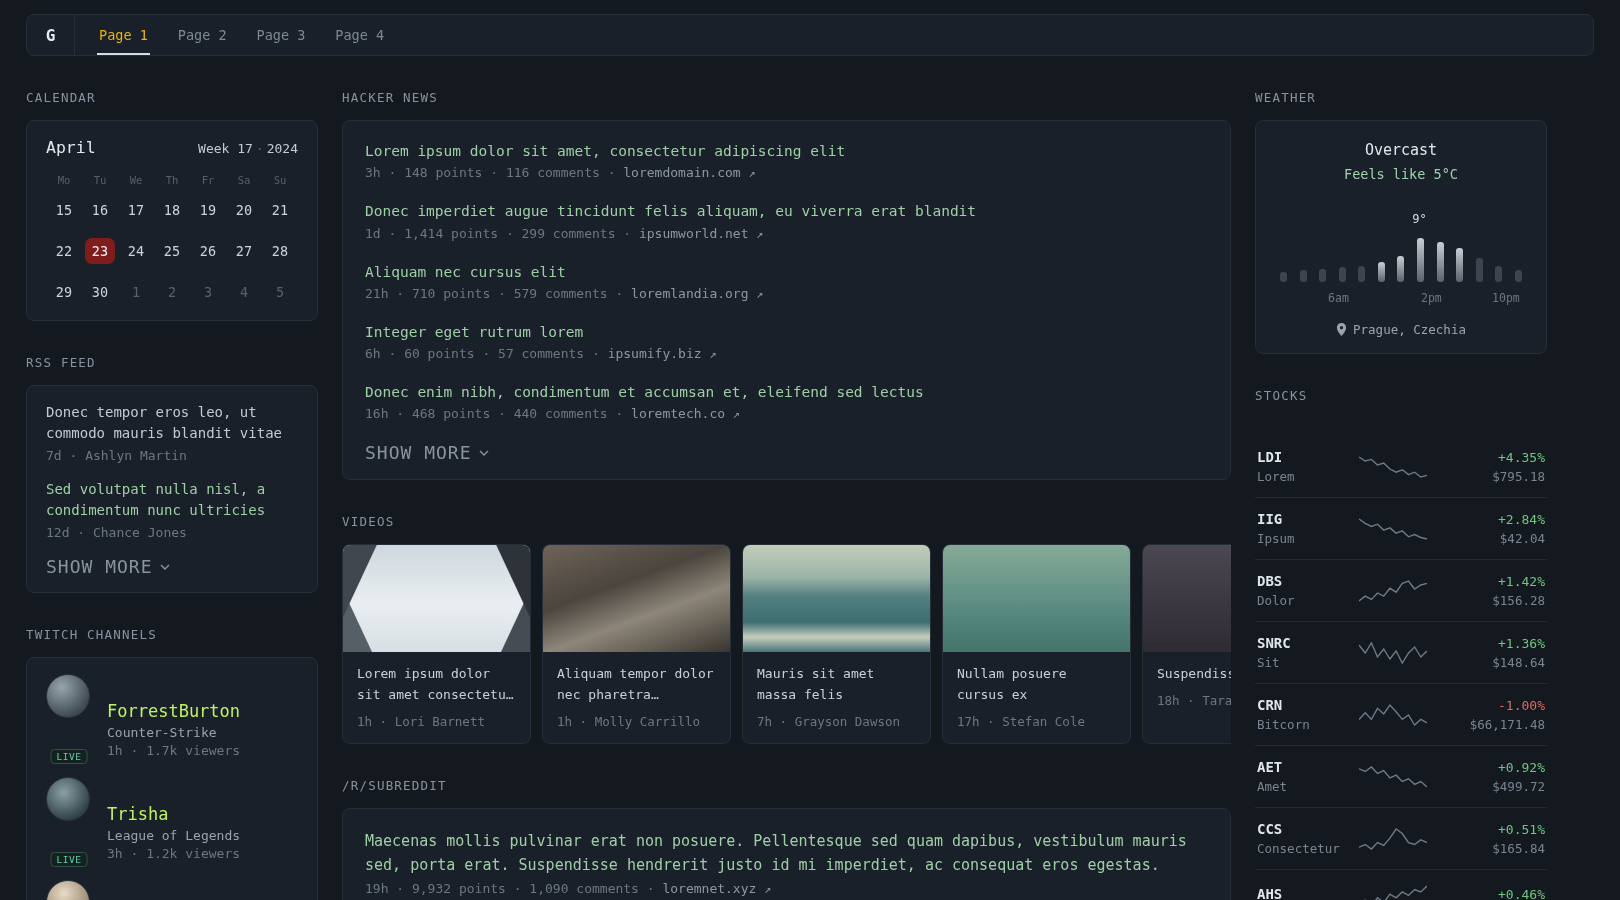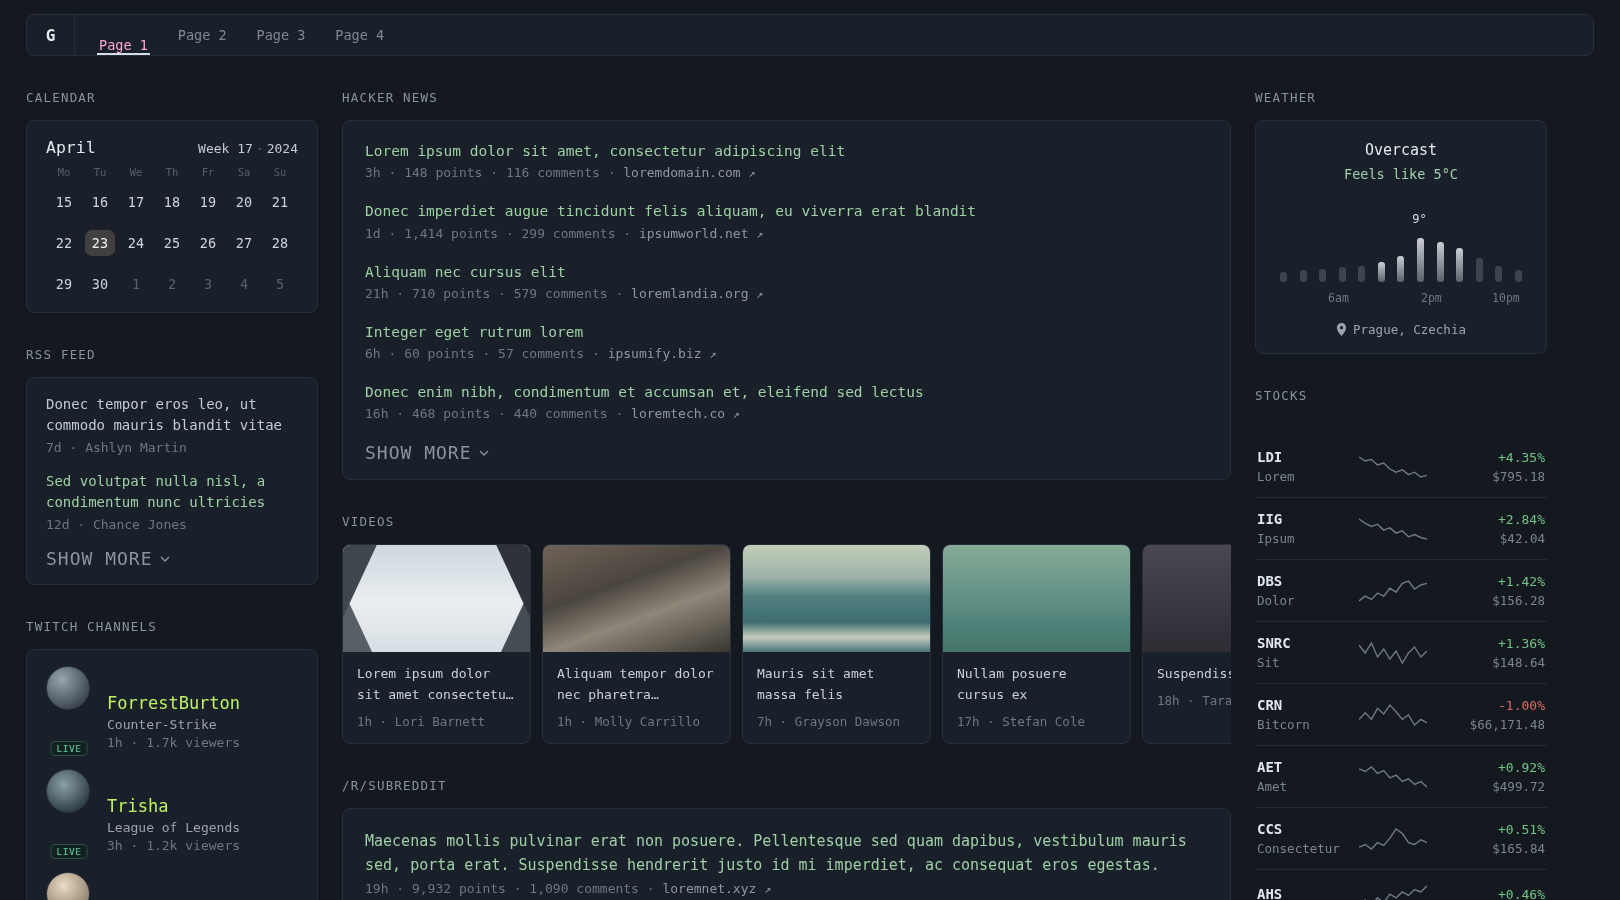--- a/index.html
+++ b/index.html
@@ -21,21 +21,21 @@
     width:48px; display:flex; align-items:center; justify-content:center;
     font-weight:bold; font-size:16px; color:#e6ebf1;
     border-right:1px solid #262e3a; cursor:pointer;
   }
   .tabs { display:flex; align-items:stretch; padding-left:22px; gap:26px; }
   .tab {
     display:flex; align-items:center; padding:0 2px;
     color:#7e8894; font-size:13.5px; cursor:pointer;
     border-bottom:2px solid transparent; border-top:2px solid transparent;
   }
-  .tab.active { color:#f9a8d4; border-bottom-color:#d5dce3;align-items:flex-end; }
+  .tab.active { color:#eab308; border-bottom-color:#d5dce3; }
 
   
   .columns { display:flex; padding:34px 26px 0; align-items:flex-start; }
   .col-left  { width:292px; flex:none; }
   .col-mid   { width:889px; flex:none; margin:0 24px; }
   .col-right { width:292px; flex:none; }
 
   section { margin-bottom:34px; }
   .sec-title {
     font-size:12.5px; letter-spacing:1.2px; color:#89929f;
@@ -56,33 +56,33 @@
   }
   .show-more svg { stroke:#8a93a0; }
 
   
   .cal-card { padding:17px 19px 14px; }
   .cal-head { display:flex; justify-content:space-between; align-items:baseline; }
   .cal-month { font-size:16.5px; color:#e2e8ee; }
   .cal-week { font-size:13px; color:#c3cbd5; }
   .cal-week .dot { color:#5d6671; padding:0 3px; }
   .cal-grid7 { display:grid; grid-template-columns:repeat(7,1fr); }
-  .cal-dows { margin-top:9px; }
+  .cal-dows { margin-top:17px; }
   .cal-dow { text-align:center; font-size:10.5px; color:#565f6b; }
   .cal-days { margin-top:9px; row-gap:12px; }
   .cal-day {
     height:29px; display:flex; align-items:center; justify-content:center;
     font-size:13.5px; color:#ccd3dc;
   }
   .cal-day span {
     min-width:30px; height:26px; display:flex; align-items:center;
     justify-content:center; border-radius:7px;
   }
   .cal-day.dim { color:#566070; }
-  .cal-day.selected span { background:#404040; color:#eef2f6; }
+  .cal-day.selected span { background:#7f1d1d; color:#eef2f6; }
 
   
   .rss-card { padding:16px 19px 15px; }
   .rss-item { margin-bottom:16px; }
   .rss-title { display:block; font-size:14px; line-height:1.5; }
   .rss-card .show-more { margin-top:2px; }
 
   
   .twitch-card { padding:16px 19px; }
   .tw-row { display:flex; gap:15px; margin-bottom:19px; cursor:pointer; }

